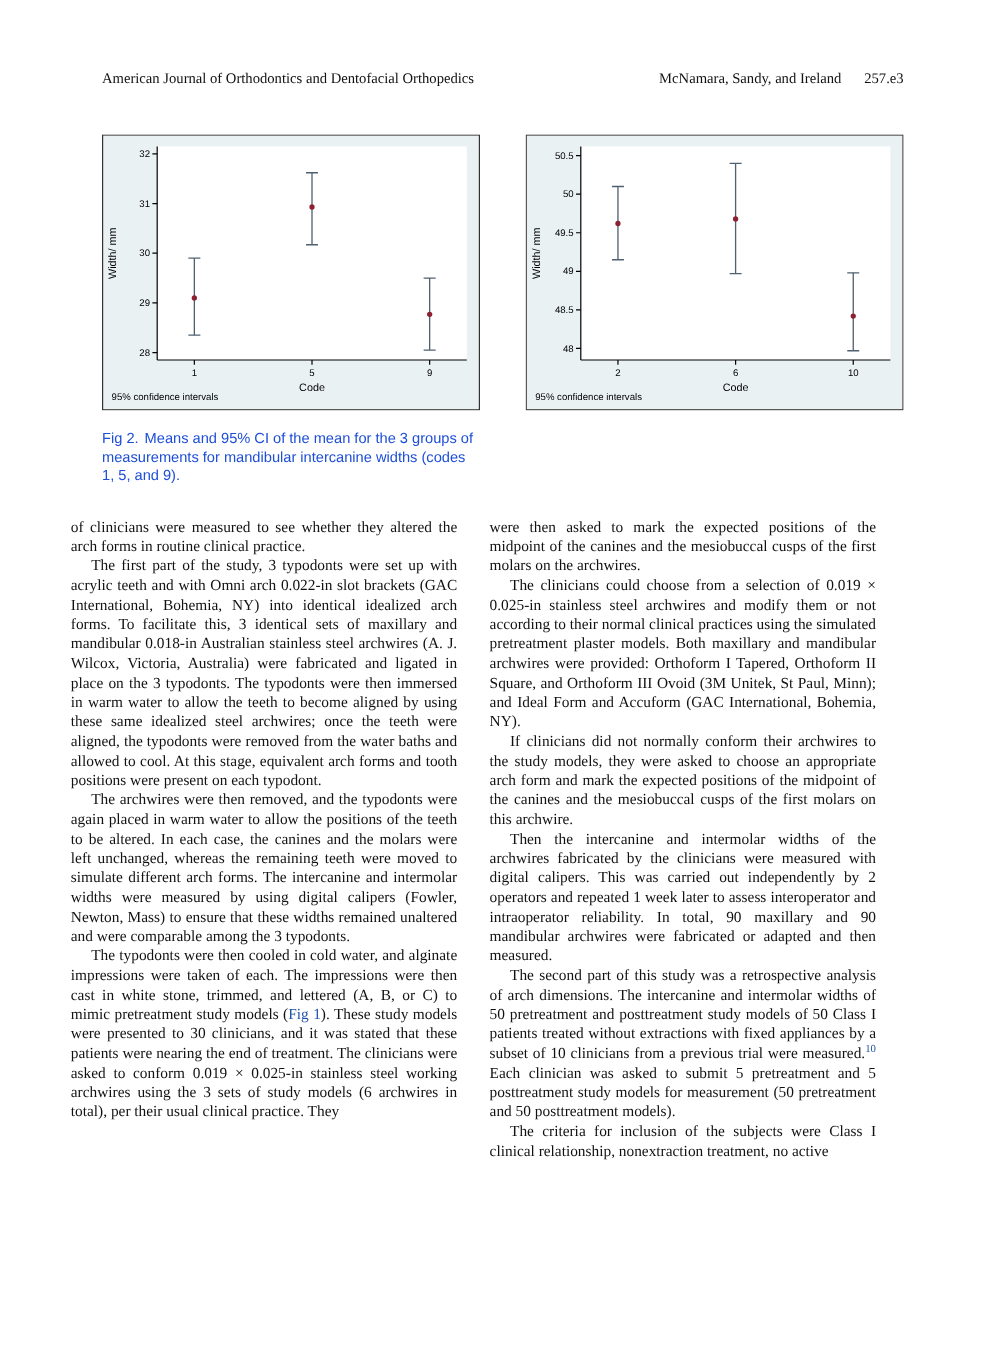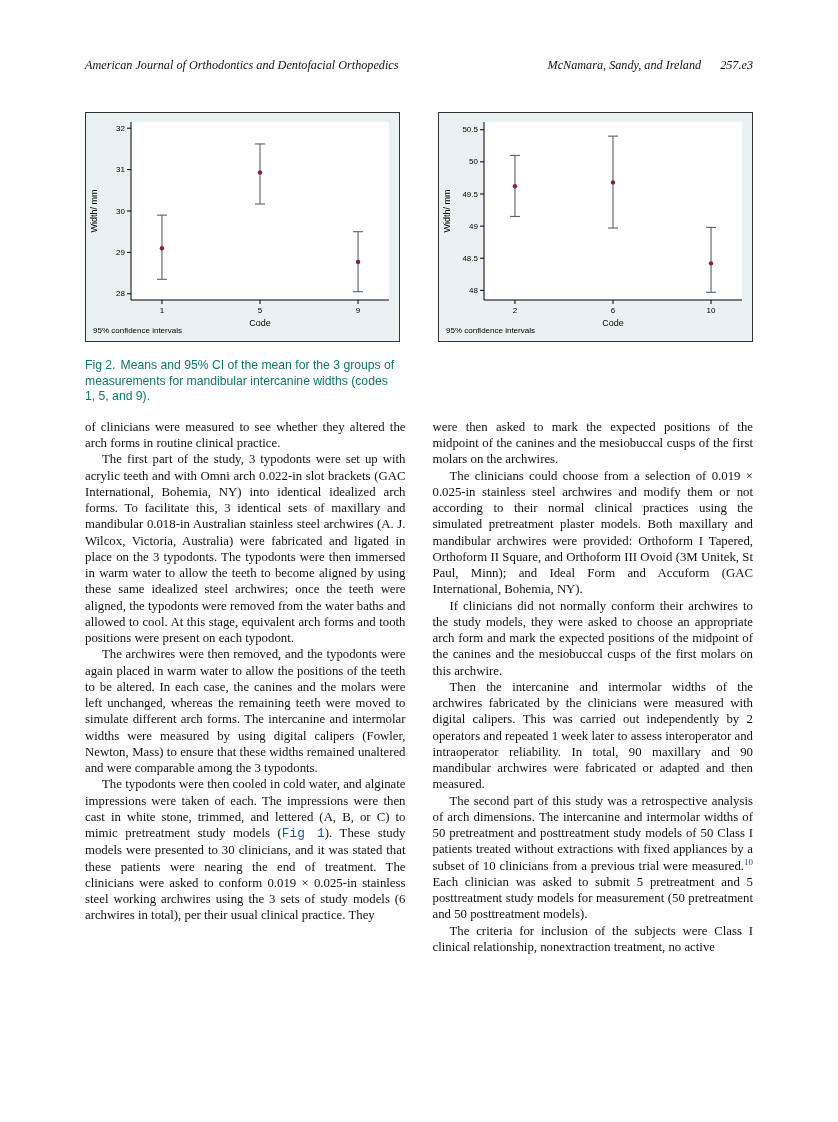--- a/index.html
+++ b/index.html
@@ -4,40 +4,40 @@
 <style>
   * { box-sizing: border-box; }
   html, body { margin: 0; padding: 0; background: #ffffff; }
   .page {
     width: 838px; height: 1122px; background: #ffffff; position: relative;
     font-family: "Liberation Serif", serif; color: #111; overflow: hidden;
   }
   
   .hdr {
     display: flex; justify-content: space-between; align-items: flex-start;
-    padding: 58px 85px 0 85px; font-size: 12.2px; line-height: 15px; font-style: italic;
+    padding: 58px 85px 0 85px; font-size: 12.2px; line-height: 15px;
   }
   .hdr-right { white-space: nowrap; }
   .hdr-right .pgnum { margin-left: 16px; }
   
   .figs { display: flex; justify-content: space-between; padding: 0 85px; margin-top: 39px; }
   figure.fig { margin: 0; width: 315px; }
   svg.chart { display: block; }
   svg.chart text { font-family: "Liberation Sans", sans-serif; fill: #000; }
   figcaption {
     margin-top: 16px; font-family: "Liberation Sans", sans-serif;
-    font-size: 12.2px; line-height: 15.6px; color: #0f766e; text-align: left;
+    font-size: 12.2px; line-height: 15.6px; color: #1d4ed8; text-align: left;
   }
   figcaption .cap-label { margin-right: 5px; }
   
-  .bodytext { display: flex; gap: 27px; padding: 0 85px; margin-top: 14px; }
+  .bodytext { display: flex; gap: 27px; padding: 0 59px; margin-top: 26px; }
   .col { width: 322px; font-size: 12.8px; line-height: 16.25px; text-align: justify; }
   .col p { margin: 0; }
   .col p.indent { text-indent: 17px; }
-  .link { color: var(--link, #2054a6); font-family: Liberation Mono, monospace; }
+  .link { color: var(--link, #2054a6); }
   sup.ref { color: var(--link, #2054a6); font-size: 9px; line-height: 0; vertical-align: super; }
 </style>
 </head>
 <body>
 
 <div class="page">
 
   <header class="hdr">
     <div class="hdr-left">
       <div>American Journal of Orthodontics and Dentofacial Orthopedics</div>

